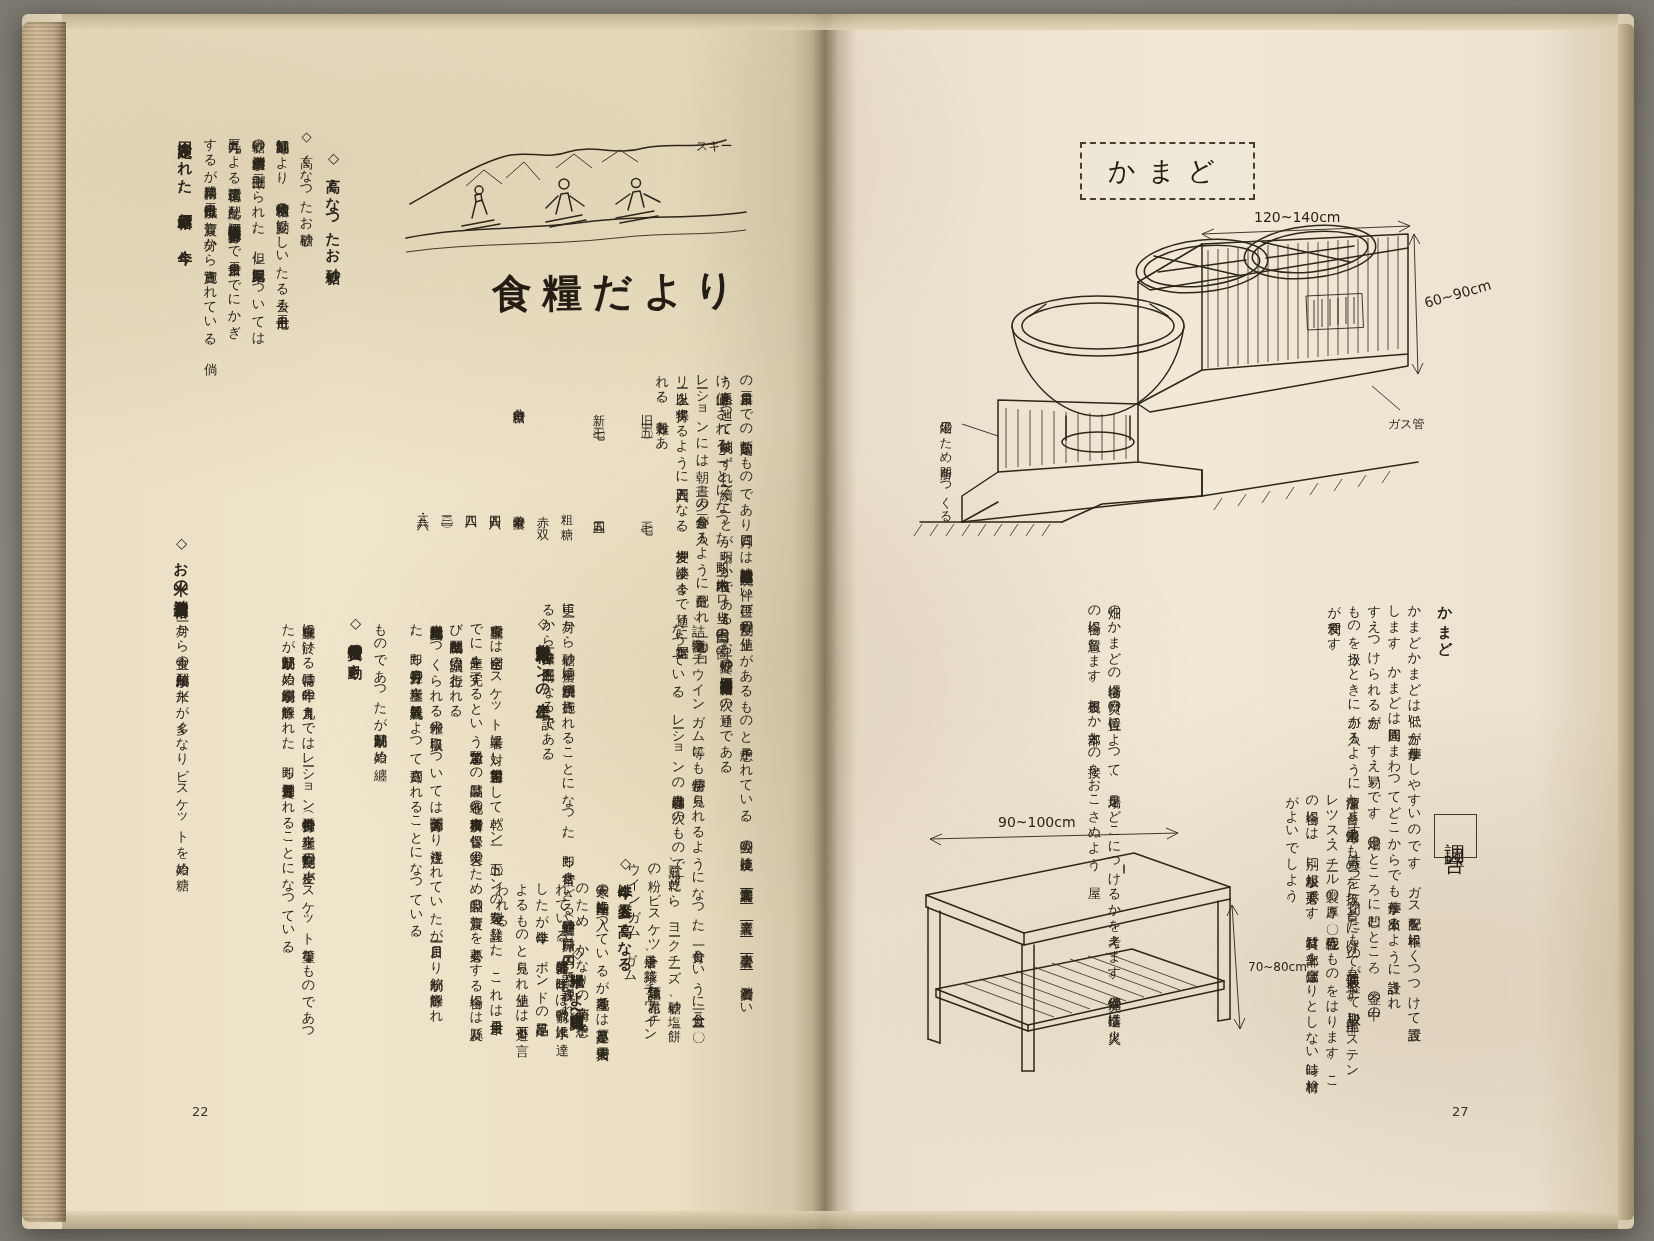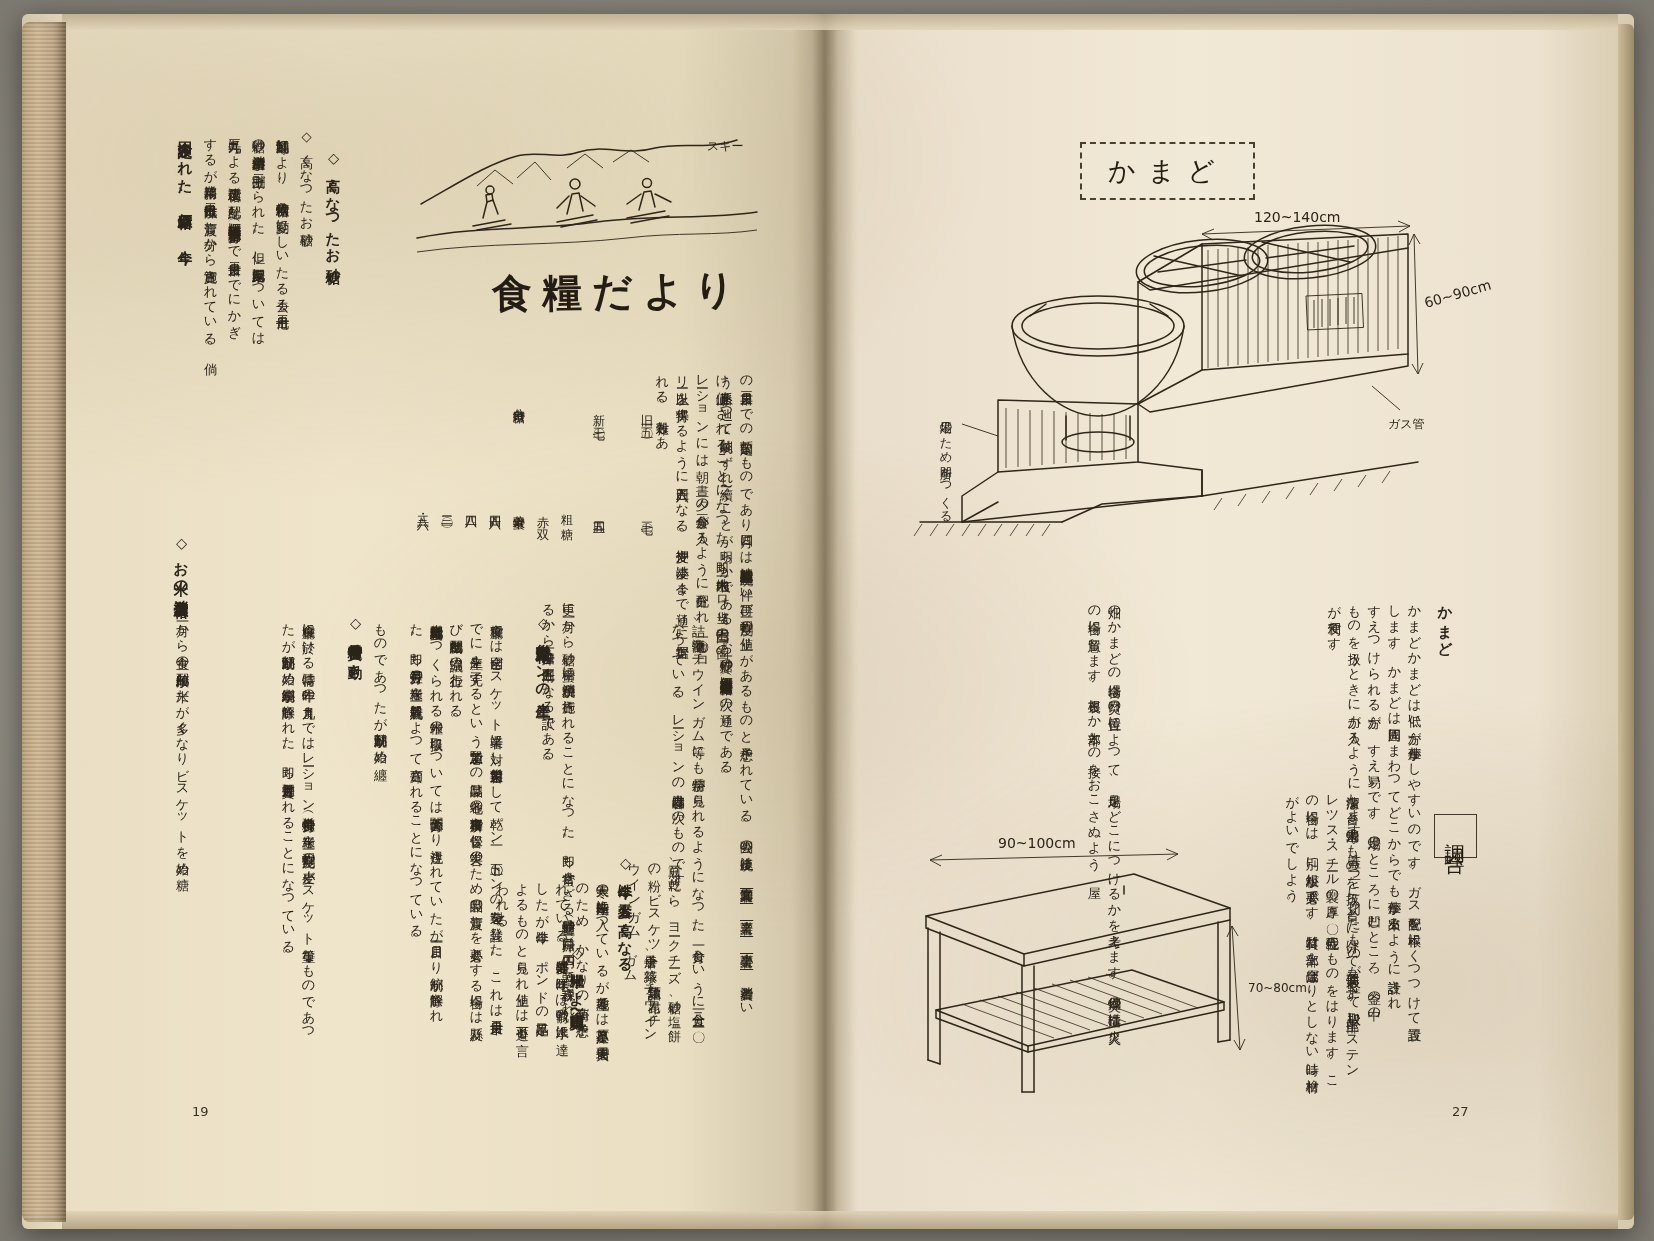--- a/index.html
+++ b/index.html
@@ -65,21 +65,21 @@
         text-align:left;white-space:pre-wrap;}
   .vcol.sm{font-size:12.4px;}
   .vcol.hd{font-size:14.6px;font-weight:bold;letter-spacing:1px;}
 
   
   .title{position:absolute;left:470px;top:250px;writing-mode:horizontal-tb;
       font-family:"DejaVu Serif",serif;font-size:40px;font-weight:bold;
       color:#241d14;letter-spacing:10px;transform:rotate(-1.2deg);}
 
   
-  .sketch{position:absolute;left:395px;top:120px;width:340px;height:130px;}
+  .sketch{position:absolute;left:384px;top:120px;width:340px;height:130px;}
 
   
   .pnum{position:absolute;font-family:"DejaVu Sans",sans-serif;font-size:13px;color:#3a3126;}
 
   
   .boxlabel{position:absolute;border:2px dashed #4a3f2d;padding:9px 26px;
      font-family:"DejaVu Serif",serif;font-size:27px;letter-spacing:12px;
      color:#241d14;background:rgba(255,255,255,.06);}
 
   .vlabel{position:absolute;writing-mode:vertical-rl;text-orientation:upright;
@@ -179,21 +179,21 @@
     <div class="vcol" style="left:688px;top:352px;height:300px;width:22px;">け値上げされることになつた。即ち内地米一〇キロ当り七〇円高の一箇のレーションには朝、晝、夕の三食分が入るように配分され、一〇〇カロリー以上を保持するように六五円となる。押麦や小麦は今まで通りに据置かれる。雜穀もあ</div>
     <div class="vcol" style="left:664px;top:600px;height:420px;width:22px;">詰、海藻物、チウインガム等にも特需が見られるようになつた。一食分というに一食分ニー一〇なつている。レーションの内容食品は次のものです。</div>
     <div class="vcol" style="left:640px;top:840px;height:180px;width:22px;">煎豆、乾たら、ヨークチーズ、砂糖、塩、餅の粉、ビスケツト、魚類罐詰、昆布、チウインガム</div>
     <div class="vcol" style="left:616px;top:930px;height:100px;width:22px;">唐辛子、綠茶、チウインガム</div>
     <div class="vcol hd" style="left:592px;top:840px;height:170px;width:22px;">◇今年は麥天も高くなる</div>
     <div class="vcol" style="left:568px;top:860px;height:170px;width:22px;">寒天の生産時期に入つているが各産地では原藻不足と需要增大のため、かなりの高値が予想されている。海外需要は昨年ほぼ戰前の水準に達したが今年は、ポンドの品不足によるものと見られ値上りは不可避と言われる。</div>
     <div class="vcol hd" style="left:544px;top:930px;height:100px;width:22px;">◇米糧いよ〜自由販賣</div>
     <div class="vcol" style="left:402px;top:600px;height:420px;width:22px;">從來食糧配給公團でつくられる米糧の取扱については關係方面より注視されていたが一月一日より統制が解除された。即ち毎月翌月分の米糧を一般競爭入札によつて賣却されることになつている。</div>
     <div class="vcol" style="left:346px;top:600px;height:420px;width:22px;">ものであつたが朝鮮動乱が始め纏</div>
 
-    <div class="pnum" style="left:170px;top:1090px;">19</div>
+    <div class="pnum" style="left:170px;top:1090px;">22</div>
 
     <div class="boxlabel" style="left:1058px;top:128px;">かまど</div>
 
     <div style="position:absolute;left:880px;top:190px;width:620px;height:360px;">
       <svg width="620" height="360" viewBox="0 0 620 360">
 
         <g class="ink-thin">
           <path d="M300 30 L508 22"></path>
           <path d="M300 30 l12 -5 M300 30 l11 6"></path>
           <path d="M508 22 l-12 -5 M508 22 l-11 6"></path>
@@ -314,21 +314,21 @@
     </div>
     <div class="vcol sm" style="left:915px;top:398px;height:120px;width:18px;">足場のため凹所をつくる</div>
 
     <div class="vcol hd" style="left:1412px;top:582px;height:60px;width:22px;">かまど</div>
     <div class="vcol" style="left:1380px;top:582px;height:430px;width:22px;">かまどかまどは低い方が仕事がしやすいのです。ガス配管を根本にくつつけて設置します。かまどは周囲にまわつてどこからでも仕事が出來るように設計され、すえつけられる方が、すえ易いです。足場のところに凹むところ、釜の中のものを扱うときに力が入るようにします。蓋は二つに切つたものが軽くて取扱いが便利です。</div>
     <div class="vcol" style="left:1080px;top:582px;height:430px;width:22px;">畑のかまどの場合は焚口の位置によつて、足場をどこにつけるかを考えます。倘煙突の構造は火災の場合に留意します。根裏とか木部との接をおこさぬよう、屋</div>
 
     <div class="vlabel" style="left:1412px;top:800px;">調理台</div>
     <div class="vcol" style="left:1318px;top:772px;height:300px;width:22px;">清潔な台と未消毒のものを扱う台とに分けて二個必要です。上部にステンレツス・スチール製の厚さ〇、五粍位のものをはります。この場合には、別に俎板が必要です。材質は上部を金属ばりとしない時は檜材がよいでしよう。</div>
 
-    <div style="position:absolute;left:870px;top:816px;width:420px;height:290px;">
+    <div style="position:absolute;left:870px;top:795px;width:420px;height:290px;">
       <svg width="420" height="290" viewBox="0 0 420 290">
         <g class="ink-thin">
           <path d="M38 30 L286 24"></path>
           <path d="M38 30 l12 -5 M38 30 l11 6"></path>
           <path d="M286 24 l-12 -5 M286 24 l-11 6"></path>
           <path d="M340 96 L348 220"></path>
           <path d="M340 96 l-5 11 M340 96 l6 10"></path>
           <path d="M348 220 l-6 -10 M348 220 l5 -11"></path>
         </g>
         <text class="dimtxt" x="106" y="18">90~100cm</text>

